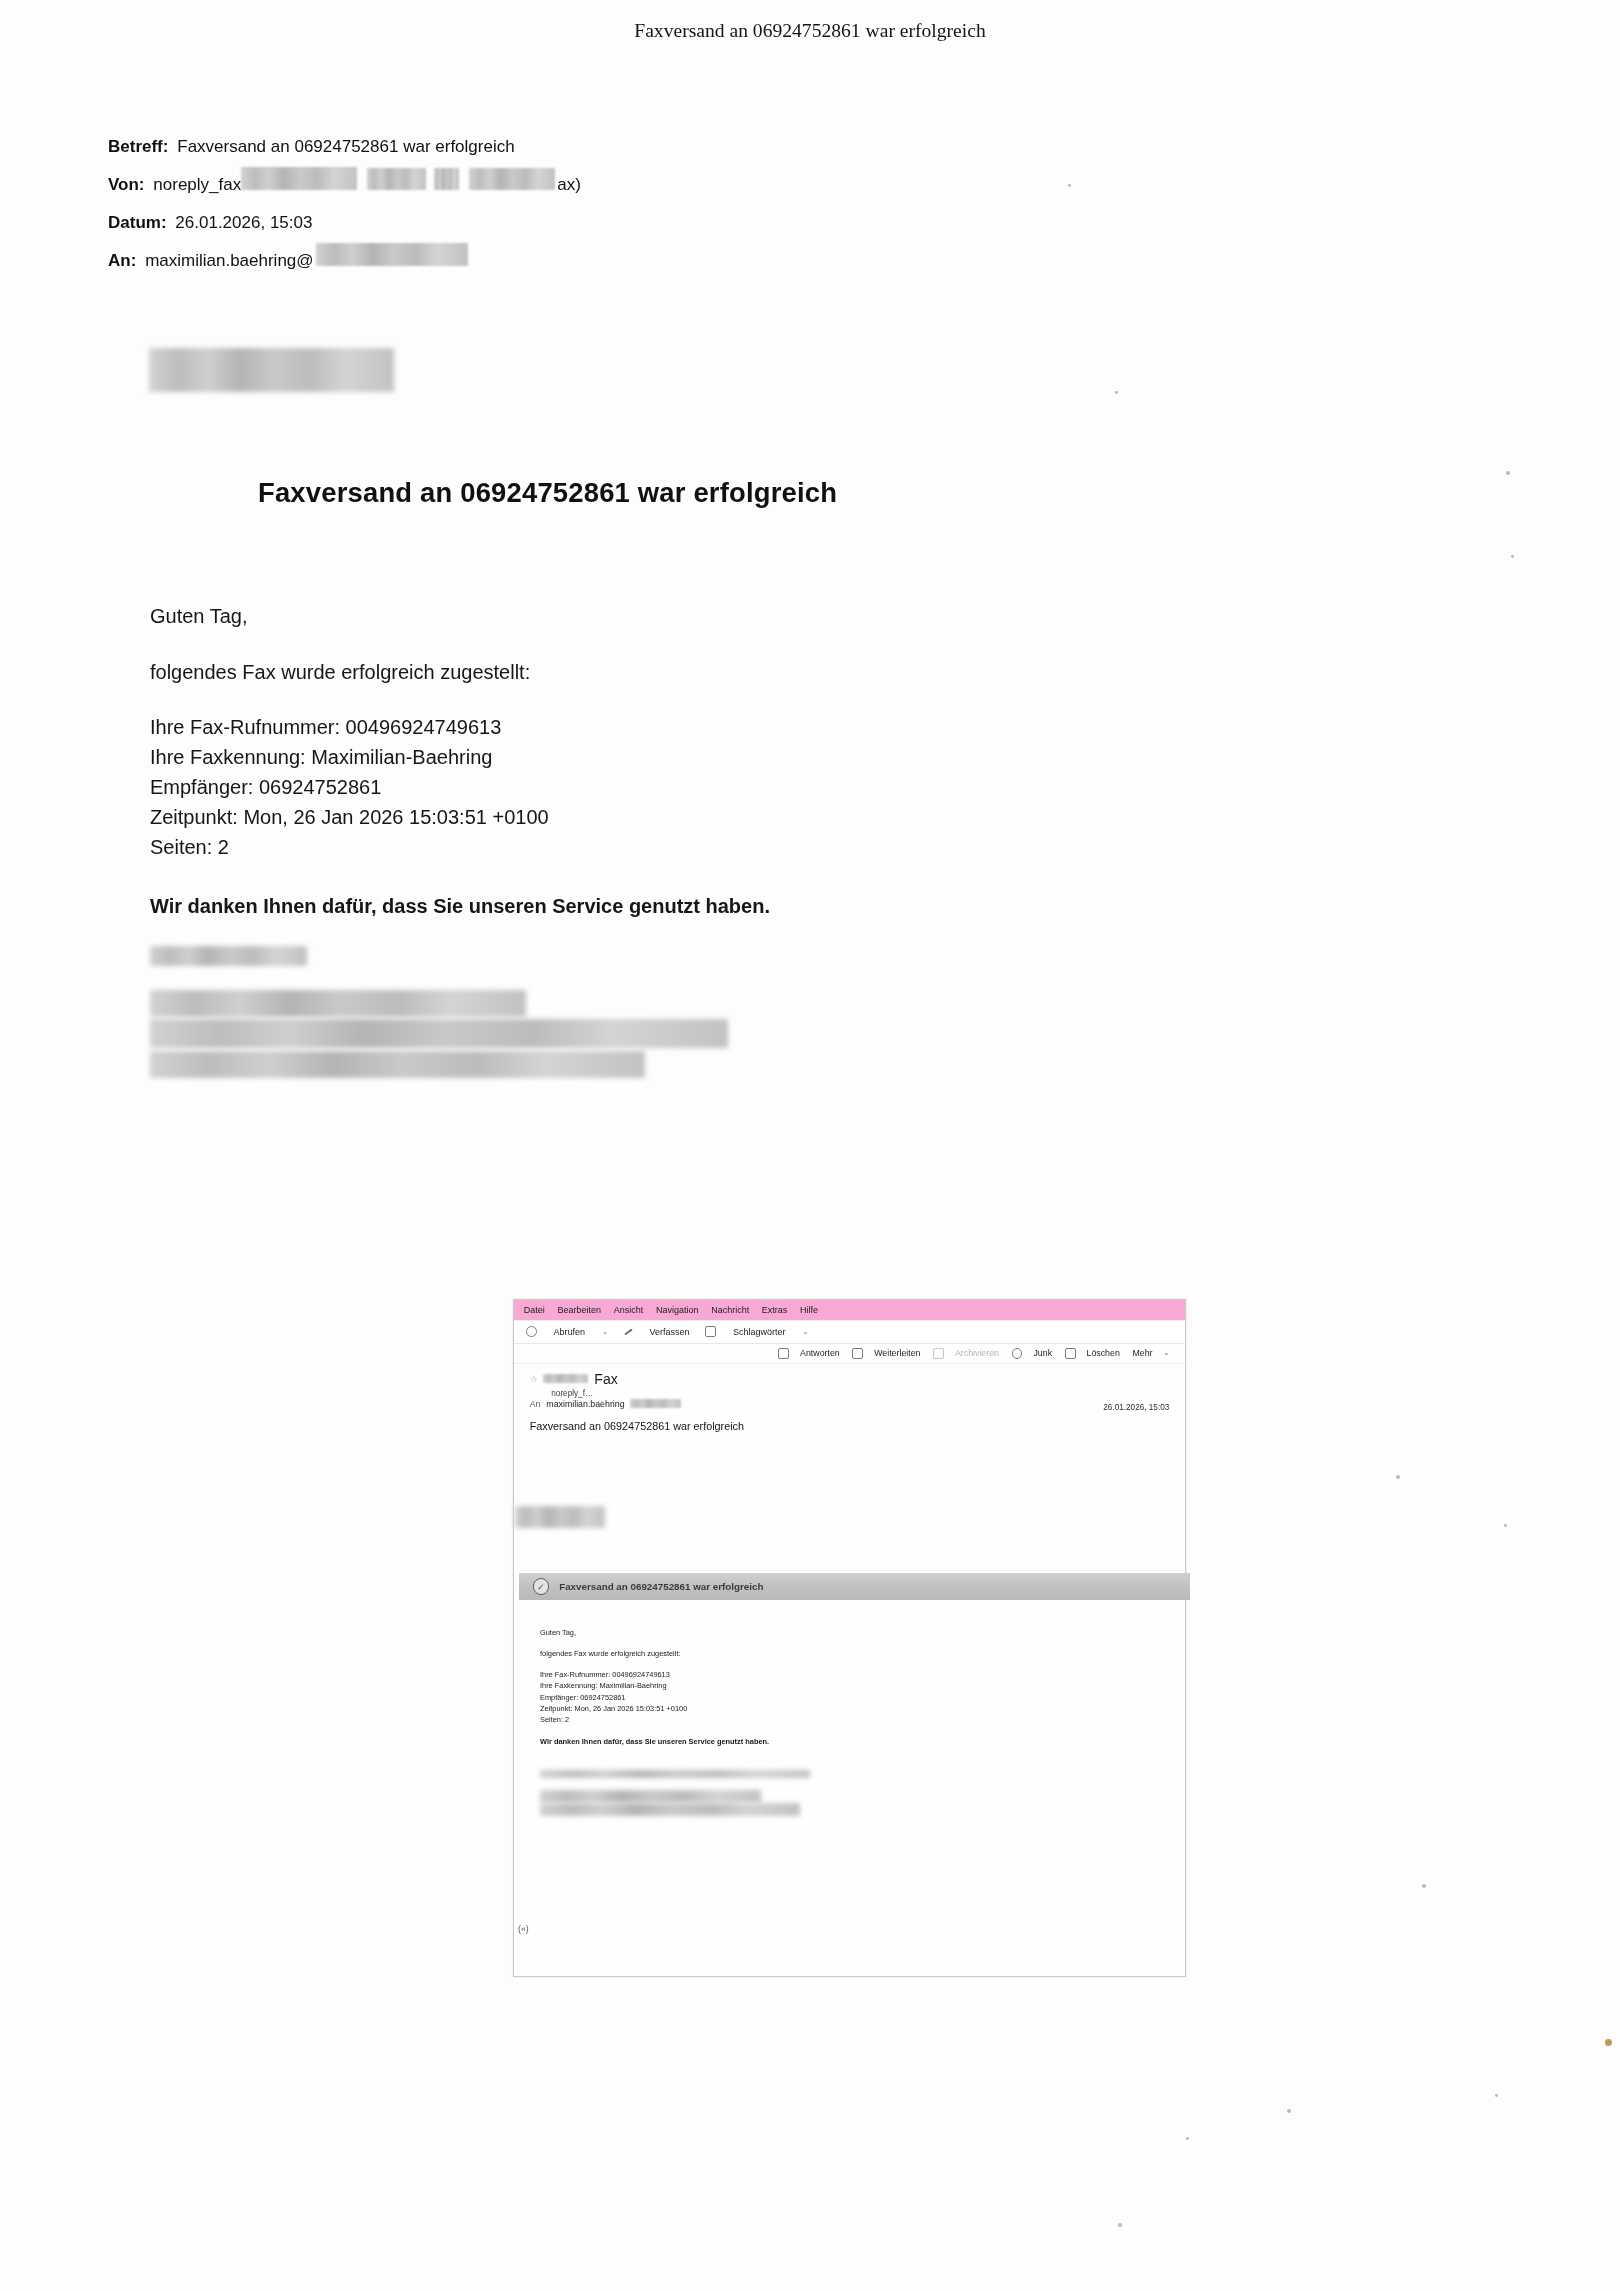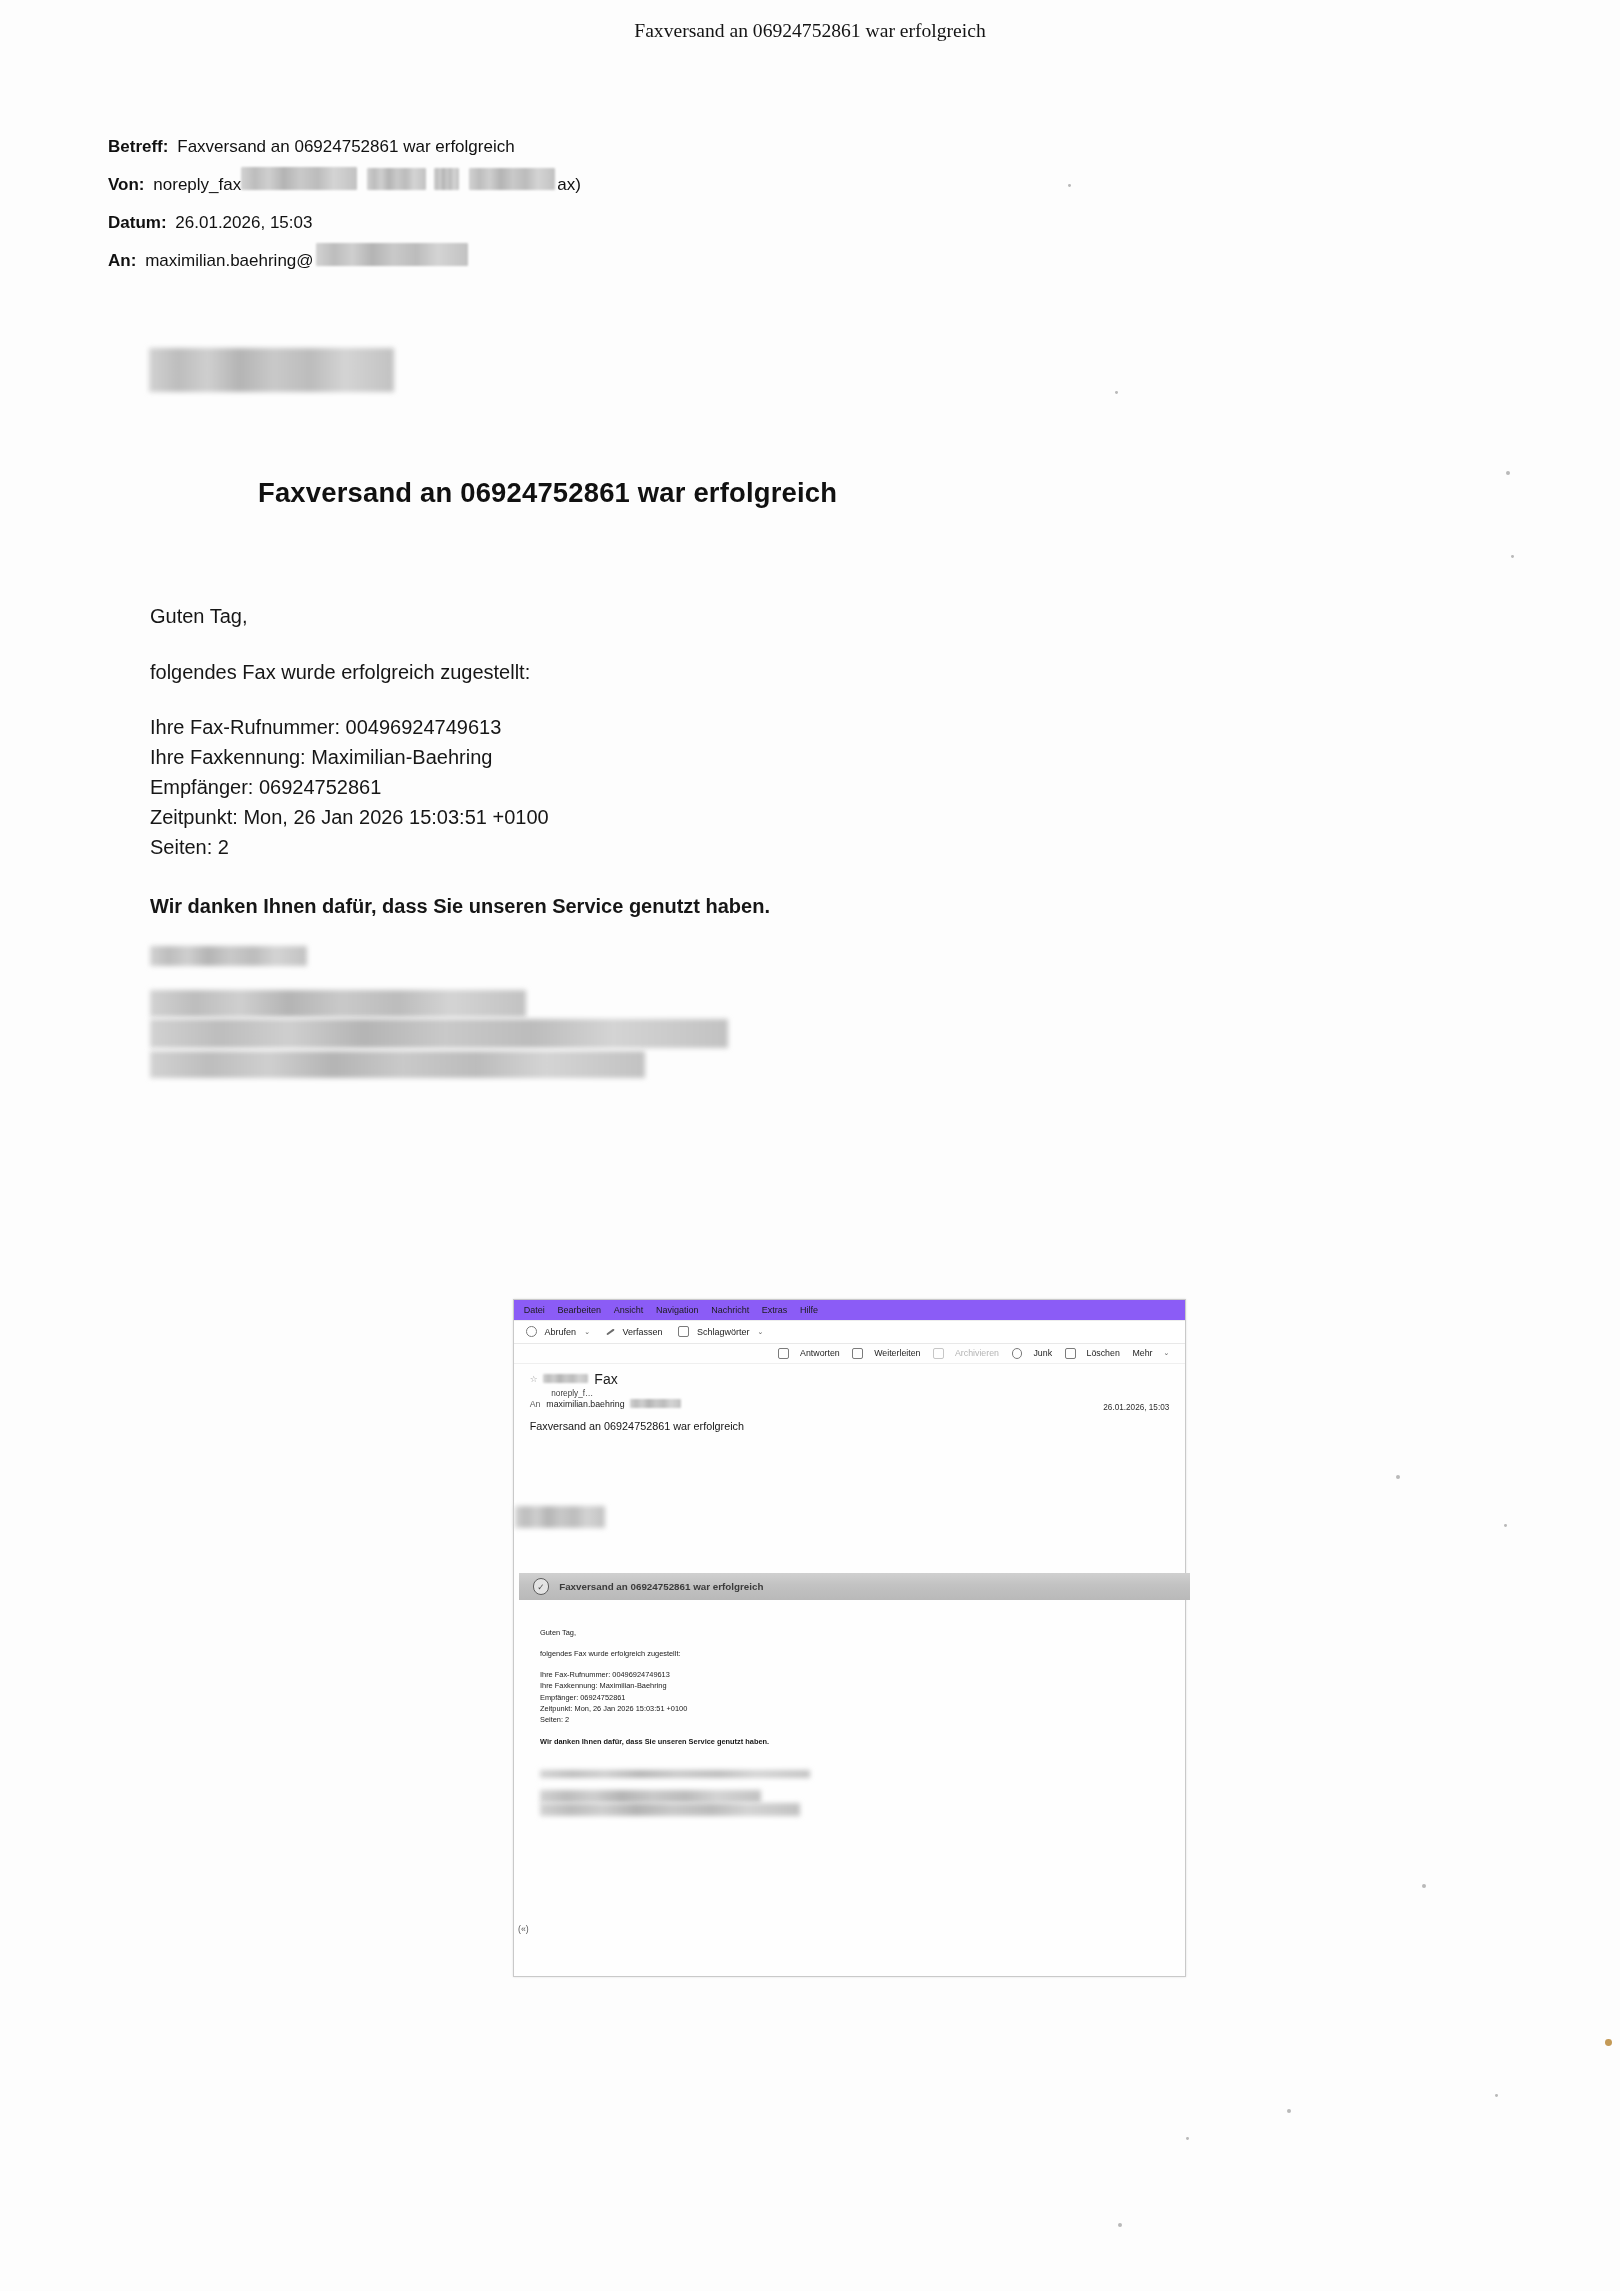--- a/index.html
+++ b/index.html
@@ -199,35 +199,35 @@
 
   .tb-menubar {
     height: 19.6px;
     display: flex;
     align-items: center;
     gap: 12.7px;
     padding: 0 9.8px;
     border-bottom: 1px solid #ededed;
     font-size: 9px;
     color: #1c1c1c;
-    background: #8b5cf6;
+    background: #f9a8d4;
   }
 
   .tb-toolbar {
     height: 22.5px;
     display: flex;
     align-items: center;
     gap: 15.7px;
     padding: 0 11.8px;
     border-bottom: 1px solid #e8e8e8;
     font-size: 9px;
     color: #1d1d1d;
     background: #fff;
   }
-  .tb-tb-item { display: flex; align-items: center; gap: 8px; white-space: nowrap; }
+  .tb-tb-item { display: flex; align-items: center; gap: 17px; white-space: nowrap; }
   .tb-ico {
     display: inline-block;
     width: 8.8px; height: 8.8px;
     border: 1px solid #7b7b7b;
     border-radius: 2px;
     flex: none;
   }
   .tb-ico.circle { border-radius: 50%; }
   .tb-ico.pen { border: none; background: #6d6d6d; height: 2px; width: 8.8px; transform: rotate(-35deg); }
   .tb-caret { font-size: 6.9px; color: #555; }

